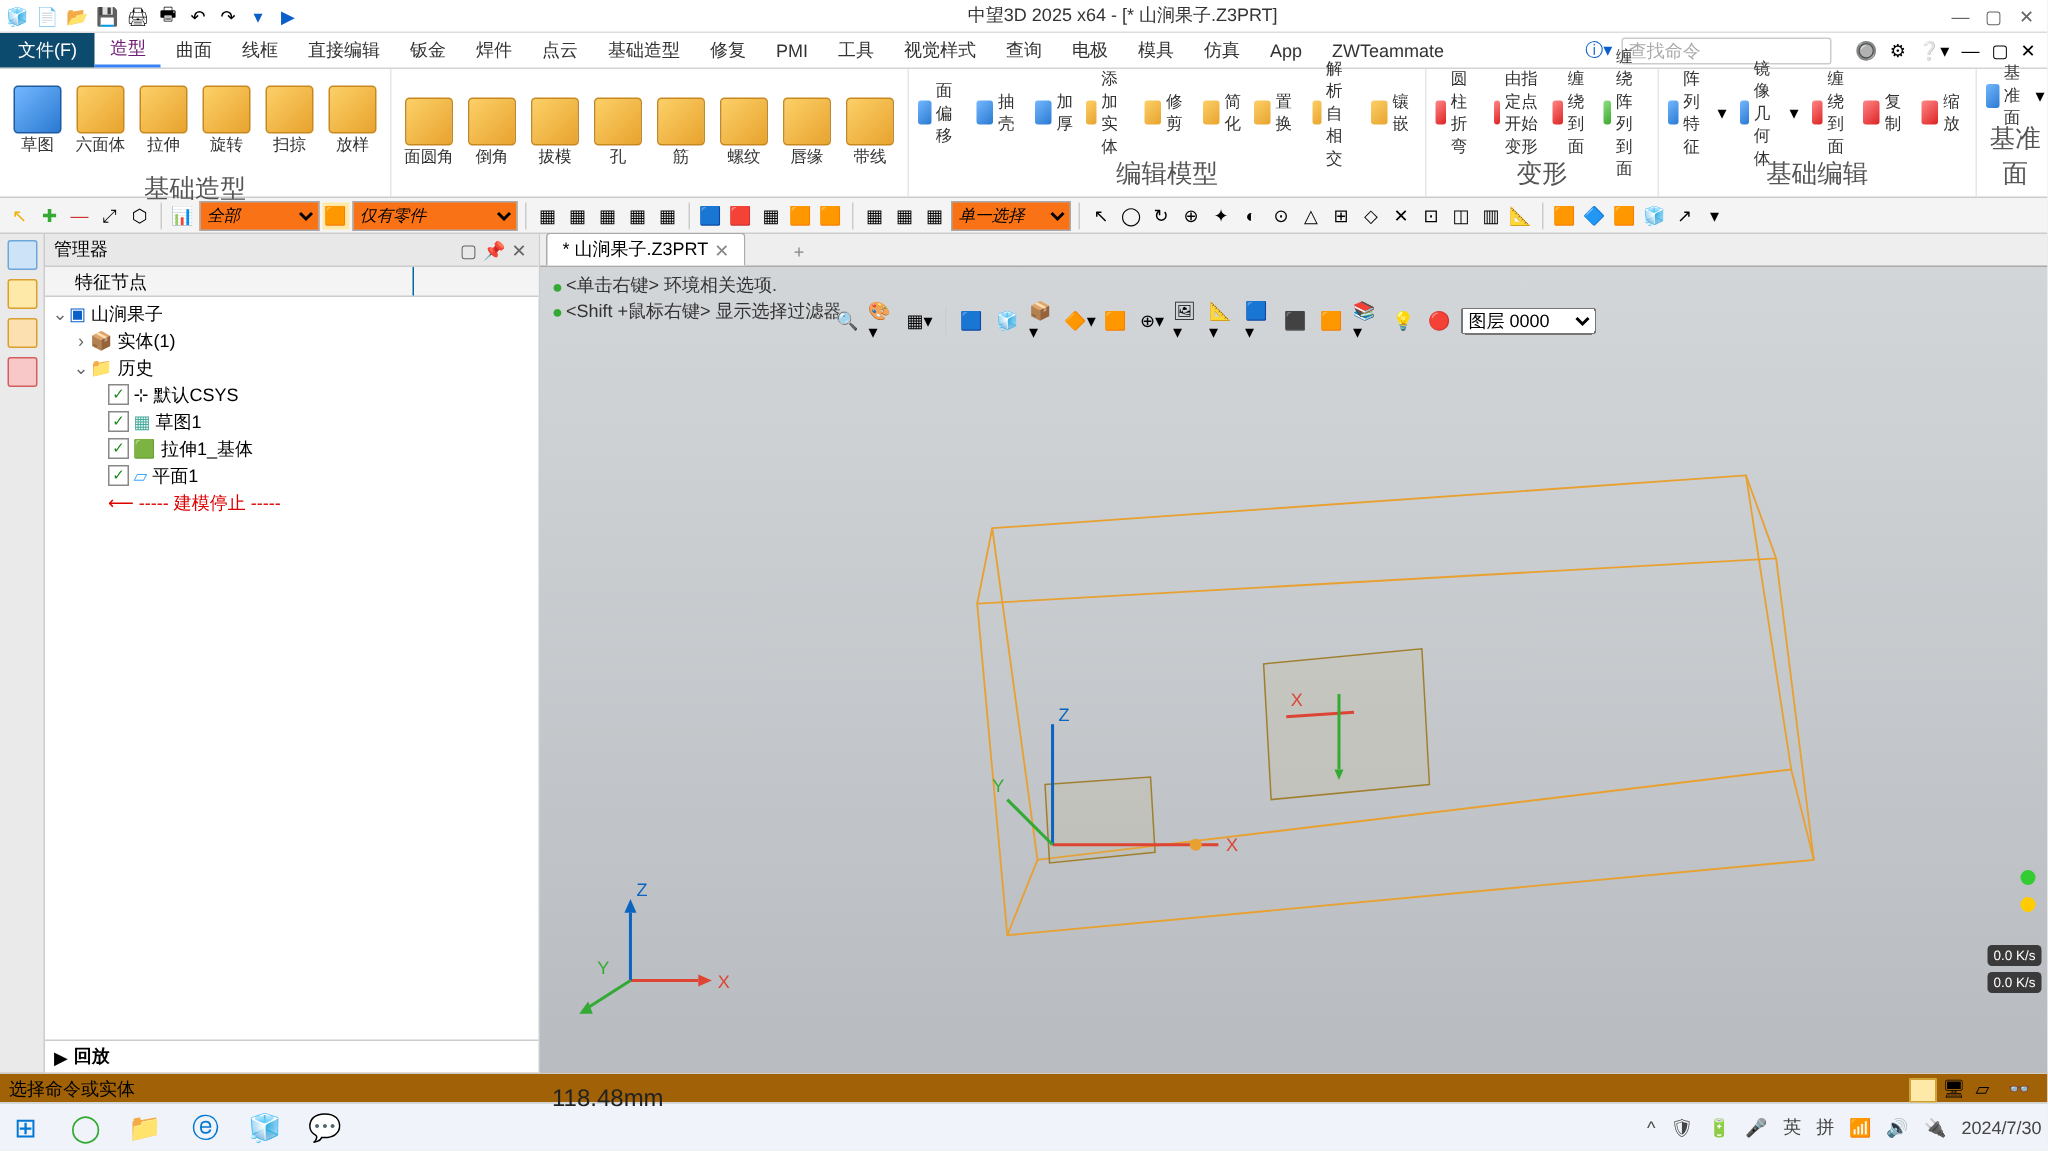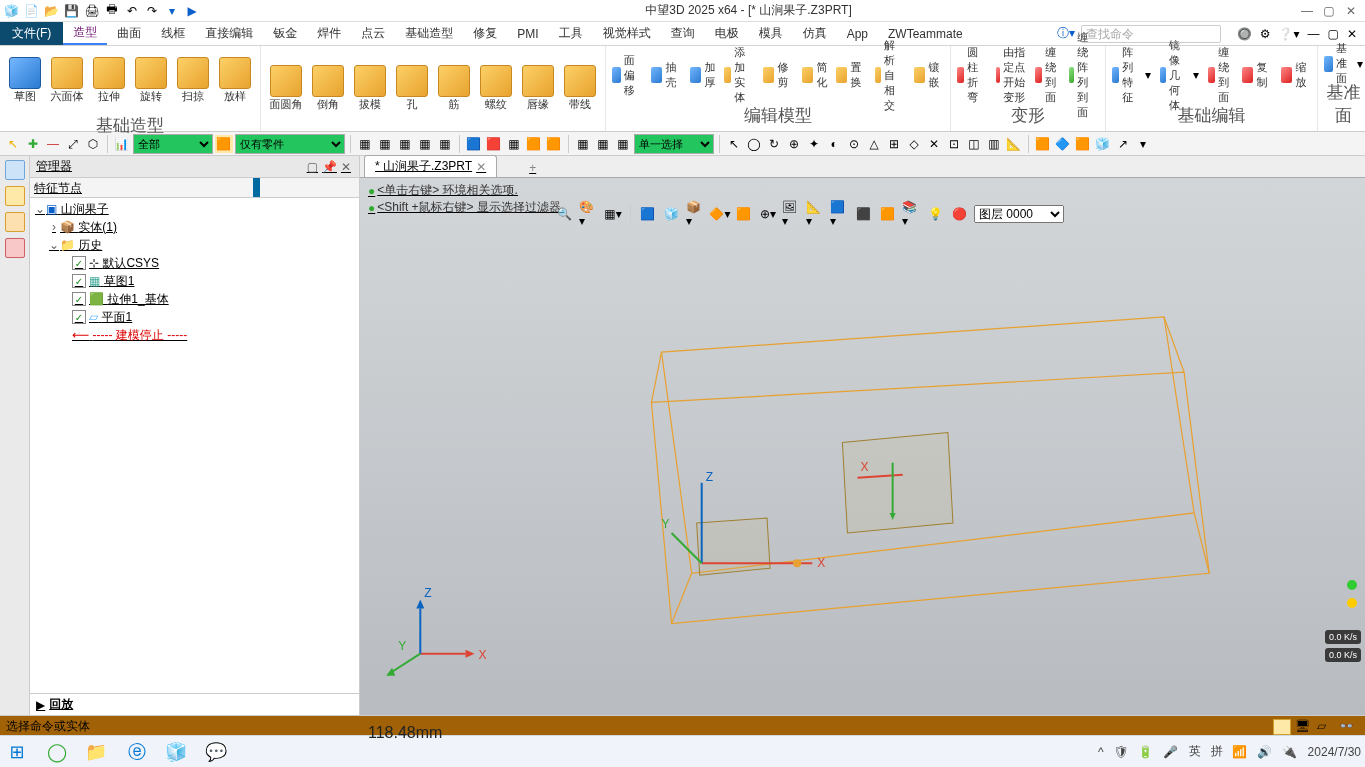--- a/index.html
+++ b/index.html
@@ -27,35 +27,35 @@
 .bigbtn .btxt { font-size:11px; color:#333; margin-top:0; }
 .smbtn { display:flex; align-items:center; height:20px; cursor:pointer; padding:0 2px; gap:3px;}
 .smbtn .sicon { width:16px; height:16px; background:linear-gradient(135deg,#74b7ff,#2a7ad1); border-radius:2px; }
 .smbtn .sicon.org { background:linear-gradient(135deg,#fcd068,#e8a32e);}
 .smbtn .sicon.grn { background:linear-gradient(135deg,#8fe085,#3ca82e);}
 .smbtn .sicon.red { background:linear-gradient(135deg,#f88,#d22);}
 .smbtn .stxt { font-size:11px; color:#333; }
 .col { display:flex; justify-content:center; gap:5px;}
 .toolbar2 { height:24px; background:#f4f4f4; border-bottom:1px solid #ccc; display:flex; align-items:center; padding:0 4px; gap:2px;}
 .toolbar2 .tb-ico { width:18px; height:18px; display:flex; align-items:center; justify-content:center; cursor:pointer;}
-.toolbar2 select,.toolbar2 .sel { height:20px; border:1px solid #aaa; font-size:11px; background:#22c55e;}
+.toolbar2 select,.toolbar2 .sel { height:20px; border:1px solid #aaa; font-size:11px; background:#f97316;font-style:italic;}
 .sep { width:1px; height:18px; background:#ccc; margin:0 3px;}
-.main { display:flex; height:calc(100% - 22px - 24px - 86px - 24px - 20px - 32px);text-decoration:underline; }
+.main { display:flex; height:calc(100% - 22px - 24px - 86px - 24px - 20px - 32px); }
 .sidebar { width:30px; background:#eaeaea; border-right:1px solid #ccc; display:flex; flex-direction:column; align-items:center; padding-top:4px; gap:6px;}
 .sidebar .sico { width:20px; height:20px; cursor:pointer; background:#cde3f8; border:1px solid #6fa6d9; border-radius:2px;}
 .mgr { width:330px; background:#fff; border-right:1px solid #ccc; display:flex; flex-direction:column;}
 .mgr .hdr { height:22px; background:#e8e8e8; border-bottom:1px solid #ccc; display:flex; align-items:center; padding:0 6px;}
 .mgr .hdr .sp { flex:1;}
 .mgr .hdr .ctl { color:#666; cursor:pointer; padding:0 2px;}
 .mgr .filterrow { height:24px; display:flex; border-bottom:1px solid #ccc;}
 .mgr .filterrow select { flex:1; border:1px solid #aaa; height:22px; margin:1px;}
 .mgr .filterrow input { flex:1; border:1px solid #aaa; height:22px; margin:1px;}
 .mgr .filterrow .fico { width:22px; height:22px; background:#2a7ad1; margin:1px; display:flex; align-items:center; justify-content:center; color:#fff;}
 .mgr .colhdr { height:20px; background:#f4f4f4; border-bottom:1px solid #ccc; display:flex;}
-.mgr .colhdr .c1 { width:230px; border-right:7px solid #0369a1; padding:2px 4px;}
+.mgr .colhdr .c1 { width:230px; border-right:1px solid #0369a1; padding:2px 4px;margin-left:16px;}
 .tree { flex:1; overflow:auto; padding:2px 0;}
 .tree .node { display:flex; align-items:center; height:18px; padding-left:4px; cursor:pointer;}
 .tree .tw { width:12px; color:#666; text-align:center;}
 .tree .chk { width:14px; height:14px; border:1px solid #888; margin-right:3px; display:flex; align-items:center; justify-content:center; font-size:10px; color:#1a8a1a;}
 .tree .ntxt { font-size:12px;}
 .mgr .play { height:22px; border-top:1px solid #ccc; display:flex; align-items:center; padding:0 6px; gap:4px;}
 .view { flex:1; display:flex; flex-direction:column; background:linear-gradient(#d4d7da,#b8bcc0);}
 .view .tabs { height:22px; background:#eee; display:flex; align-items:flex-end; border-bottom:1px solid #aaa;gap:24px;}
 .view .tabs .vtab { background:#fff; border:1px solid #aaa; border-bottom:none; padding:2px 10px; margin-left:4px; display:flex; align-items:center; gap:4px; border-radius:3px 3px 0 0;}
 .view .tabs .vtab .cls { color:#888; cursor:pointer;}

